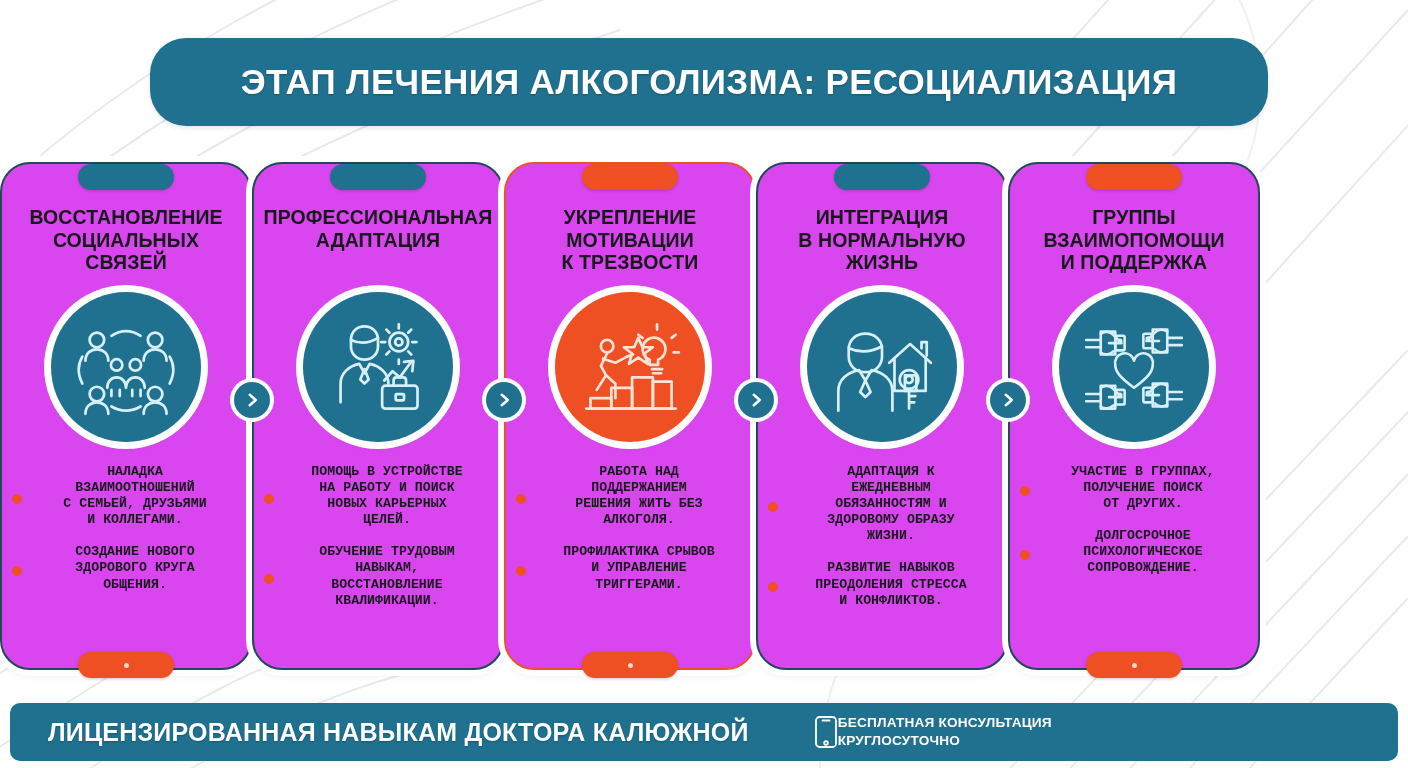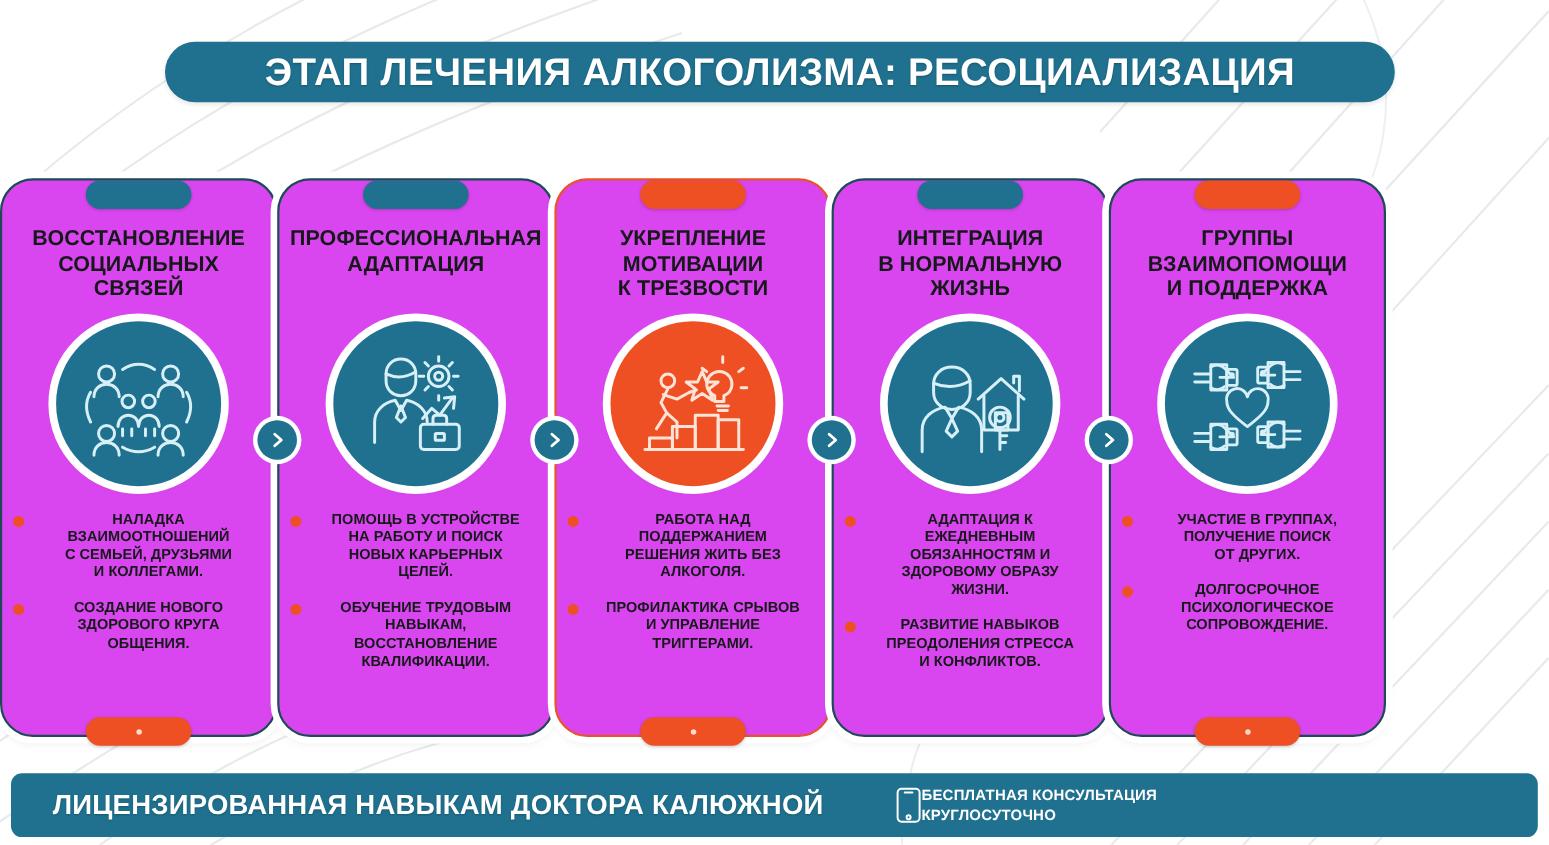--- a/index.html
+++ b/index.html
@@ -6,21 +6,21 @@
   body{
     width:1408px;height:768px;overflow:hidden;
     background:#ffffff;
     font-family:"Liberation Sans","DejaVu Sans",sans-serif;
     position:relative;
   }
   
   #bg-pattern{position:absolute;inset:0;z-index:0;pointer-events:none;}
   
   .header-band{
-    position:absolute;left:150px;top:38px;width:1118px;height:55px;
+    position:absolute;left:150px;top:38px;width:1118px;height:88px;
     background:#1f718f;border-radius:36px;z-index:3;
     display:flex;align-items:center;justify-content:center;
     box-shadow:0 2px 5px rgba(0,0,0,.10);
   }
   .header-band .title{
     color:#ffffff;font-size:35px;font-weight:bold;letter-spacing:.3px;
     white-space:nowrap;
     text-shadow:0 1px 2px rgba(0,0,0,.25);
   }
   
@@ -59,21 +59,21 @@
     margin-top:14px;width:150px;height:150px;border-radius:50%;
     background:#1f718f;display:flex;align-items:center;justify-content:center;
     box-shadow:0 0 0 7px #ffffff, 0 3px 8px rgba(0,0,0,.13);
   }
   .icon-circle.accent{background:#ee4f23;}
   .icon-circle svg{width:104px;height:104px;display:block;}
   .bullets{
     margin-top:22px;width:100%;display:flex;flex-direction:column;
     gap:16px;align-items:center;
   }
-  .bullet{display:flex;align-items:flex-start;gap:8px;width:100%;}
+  .bullet{display:flex;align-items:center;gap:8px;width:100%;font-family:Liberation Mono, monospace;}
   .bullet .dot{
     flex:0 0 auto;width:10px;height:10px;border-radius:50%;
     background:#ee4f23;margin-top:5px;
   }
   .bullet .txt{
     flex:1;text-align:center;color:#16181a;
     font-size:13.2px;font-weight:bold;line-height:1.22;letter-spacing:.05px;
     white-space:pre-line;
   }
   

